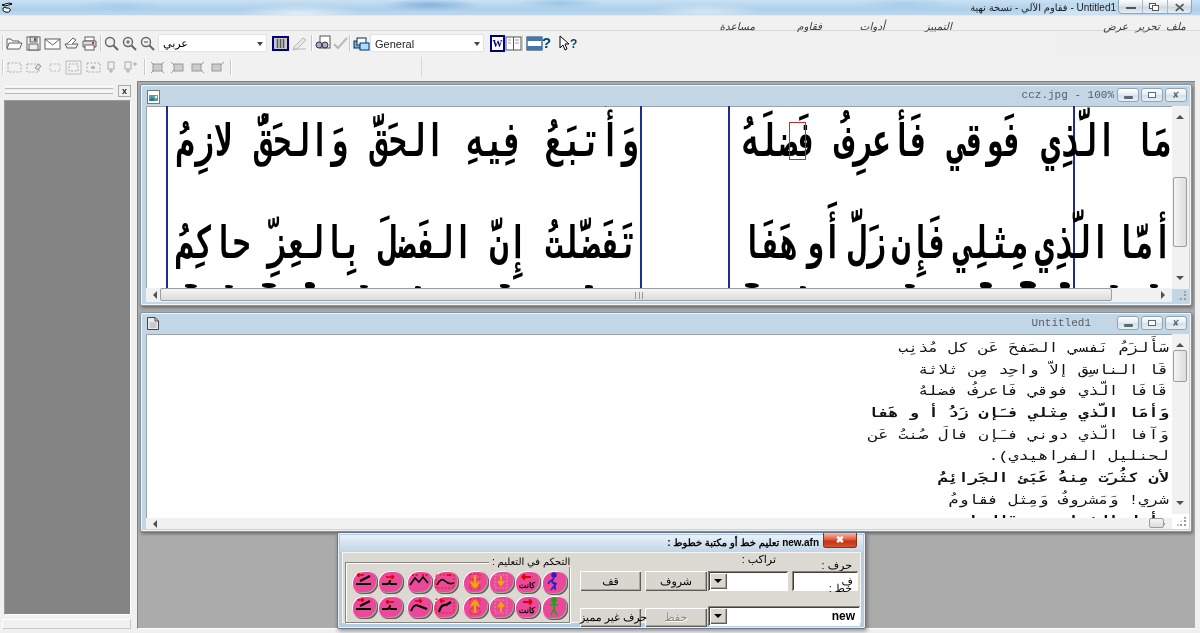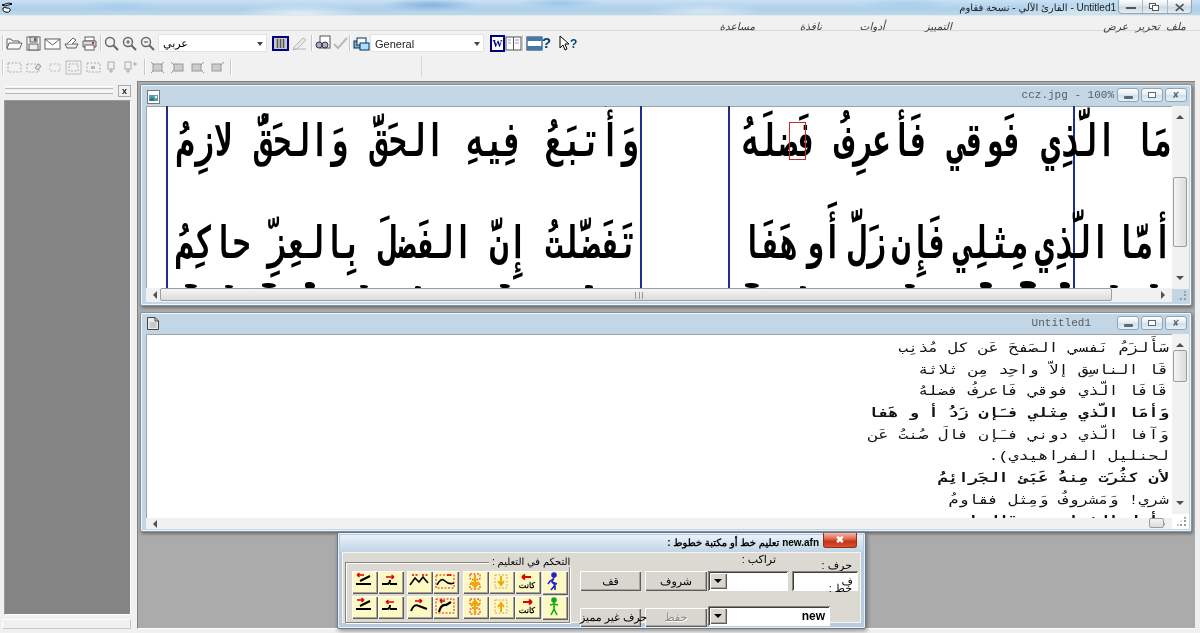--- a/index.html
+++ b/index.html
@@ -58,50 +58,50 @@
 #dlgtb{position:absolute;left:2px;right:2px;top:2px;height:17px;background:linear-gradient(#e9f2fa,#cfdfed 60%,#c3d5e5);}
 #dlgtitle{position:absolute;right:46px;top:4px;font-size:10px;color:#000;direction:rtl;}
 #dlgx{position:absolute;right:8px;top:0px;width:34px;height:15px;background:linear-gradient(#f6b8ab,#e66a50 40%,#c33517 60%,#d9512f);border:1px solid #903012;border-top:none;border-radius:0 0 3px 3px;color:#fff;font-size:10px;font-weight:bold;text-align:center;line-height:14px;}
 #dlgbody{position:absolute;left:4px;right:4px;top:19px;height:71px;background:#dcd9d2;border:1px solid #f6f5f2;}
 .lbl{position:absolute;font-size:11px;color:#000;direction:rtl;}
 .btn3d{position:absolute;background:#d9d6cf;box-shadow:inset 1px 1px 0 #fff,inset -1px -1px 0 #5f5d58,inset -2px -2px 0 #a8a59e;font-size:11px;text-align:center;color:#000;}
 .sunken{position:absolute;background:#fff;box-shadow:inset 1px 1px 0 #87847d,inset -1px -1px 0 #fff,inset 2px 2px 0 #413f3b;}
 .ddbtn{position:absolute;left:2px;top:2px;bottom:2px;width:17px;background:#d9d6cf;box-shadow:inset 1px 1px 0 #fff,inset -1px -1px 0 #5f5d58,inset -2px -2px 0 #a8a59e;}
 .ddbtn:after{content:"";position:absolute;left:4px;top:6px;border:4px solid transparent;border-top:4px solid #000;}
 .grpbox{position:absolute;border:1px solid #87847d;box-shadow:inset 1px 1px 0 #fff,1px 1px 0 #fff;}
-.gbtn{position:absolute;width:26px;height:23px;background:#fef9c3;box-shadow:inset 1px 1px 0 #fff,inset -1px -1px 0 #5f5d58,inset -2px -2px 0 #a8a59e;}
+.gbtn{position:absolute;width:26px;height:23px;background:#ec4899;box-shadow:inset 1px 1px 0 #fff,inset -1px -1px 0 #5f5d58,inset -2px -2px 0 #a8a59e;border-radius:11px;}
 </style>
 </head>
 <body>
 
 <div class="abs" id="titlebar"></div>
 <svg class="abs" style="left:1px;top:2px" width="13" height="13" viewBox="0 0 13 13">
     <path d="M1 3 L8 1 L11 2 L4 4 Z M2 6 Q1 9 4 10 Q8 11 9 9 Q10 6 6 6 Q3 5 2 6 Z M9 3 L11 1" stroke="#000" stroke-width="1" fill="#fff"></path>
   </svg>
-<div class="abs" id="titletext">Untitled1 - القارئ الآلي - نسخة فقاوم</div>
+<div class="abs" id="titletext">Untitled1 - فقاوم الآلي - نسخة نهية</div>
 <div class="abs" id="capbtns">
  <span>
       <i style="position:absolute;left:7px;top:7px;width:10px;height:2px;background:#555;"></i>
     </span>
  <span>
       <i style="position:absolute;left:6px;top:3px;width:7px;height:6px;border:1px solid #555;background:#fff"></i>
       <i style="position:absolute;left:9px;top:5px;width:7px;height:6px;border:1px solid #555;background:#fff"></i>
     </span>
  <span><svg width="100%" height="100%" viewBox="0 0 24 13">
         <path d="M8 3 L16 10 M16 3 L8 10" stroke="#555" stroke-width="1.8"></path>
       </svg></span>
 </div>
 
 <div class="abs" id="menubar">
 <span class="mi" style="right:14px">ملف</span>
 <span class="mi" style="right:40px">تحرير</span>
 <span class="mi" style="right:72px">عرض</span>
 <span class="mi" style="right:248px">التمييز</span>
 <span class="mi" style="right:315px">أدوات</span>
-<span class="mi" style="right:378px">نافذة</span>
+<span class="mi" style="right:378px">فقاوم</span>
 <span class="mi" style="right:445px">مساعدة</span>
 </div>
 
 <div class="abs" id="toolbar1"><i style="position:absolute;left:2px;top:3px;width:1px;height:16px;background:#cfcfcf;box-shadow:1px 0 0 #fff;"></i>
 <svg class="ticon" style="left:6px" viewBox="0 0 17 17">
       <path d="M1 13 V4 h4 l1.5 2 H13 v2" fill="#fff" stroke="#606060"></path>
       <path d="M3 8 h13 l-2.5 6 H1 Z" fill="#fff" stroke="#606060"></path>
     </svg>
 <svg class="ticon" style="left:25px" viewBox="0 0 17 17">
       <rect x="2" y="2" width="13" height="13" fill="#fff" stroke="#606060"></rect>
@@ -408,21 +408,21 @@
     <div id="dlgbody">
       <div class="lbl" style="right:8px;top:6px;">حرف :</div>
       <div class="lbl" style="right:84px;top:0;">تراكب :</div>
       <div class="sunken" style="left:449px;top:18px;width:66px;height:20px;">
           <span style="position:absolute;right:5px;top:4px;font-size:11px;">ف</span>
         </div>
       <div class="sunken" style="left:365px;top:18px;width:80px;height:20px;">
           <span class="ddbtn"></span>
         </div>
       <div class="lbl" style="right:8px;top:29px;">خط :</div>
-      <div class="sunken" style="left:365px;top:53px;width:122px;height:20px;">
+      <div class="sunken" style="left:365px;top:53px;width:152px;height:20px;">
           <span class="ddbtn"></span>
           <span style="position:absolute;right:5px;top:3px;font-size:12px;font-weight:bold;">new</span>
         </div>
       <div class="btn3d" style="left:302px;top:18px;width:62px;height:20px;line-height:20px;">شروف</div>
       <div class="btn3d" style="left:237px;top:18px;width:61px;height:20px;line-height:20px;">قف</div>
       <div class="btn3d" style="left:302px;top:55px;width:62px;height:19px;line-height:19px;color:#8a877f;text-shadow:1px 1px 0 #fff;">حفظ</div>
       <div class="btn3d" style="left:237px;top:55px;width:61px;height:19px;line-height:19px;font-size:11px;white-space:nowrap;">حرف غير مميز</div>
       <div class="grpbox" style="left:2px;top:9px;width:225px;height:61px;"></div>
       <div class="lbl" style="left:146px;top:3px;background:#dcd9d2;padding:0 3px;font-size:10px;">التحكم في التعليم :</div>
 

